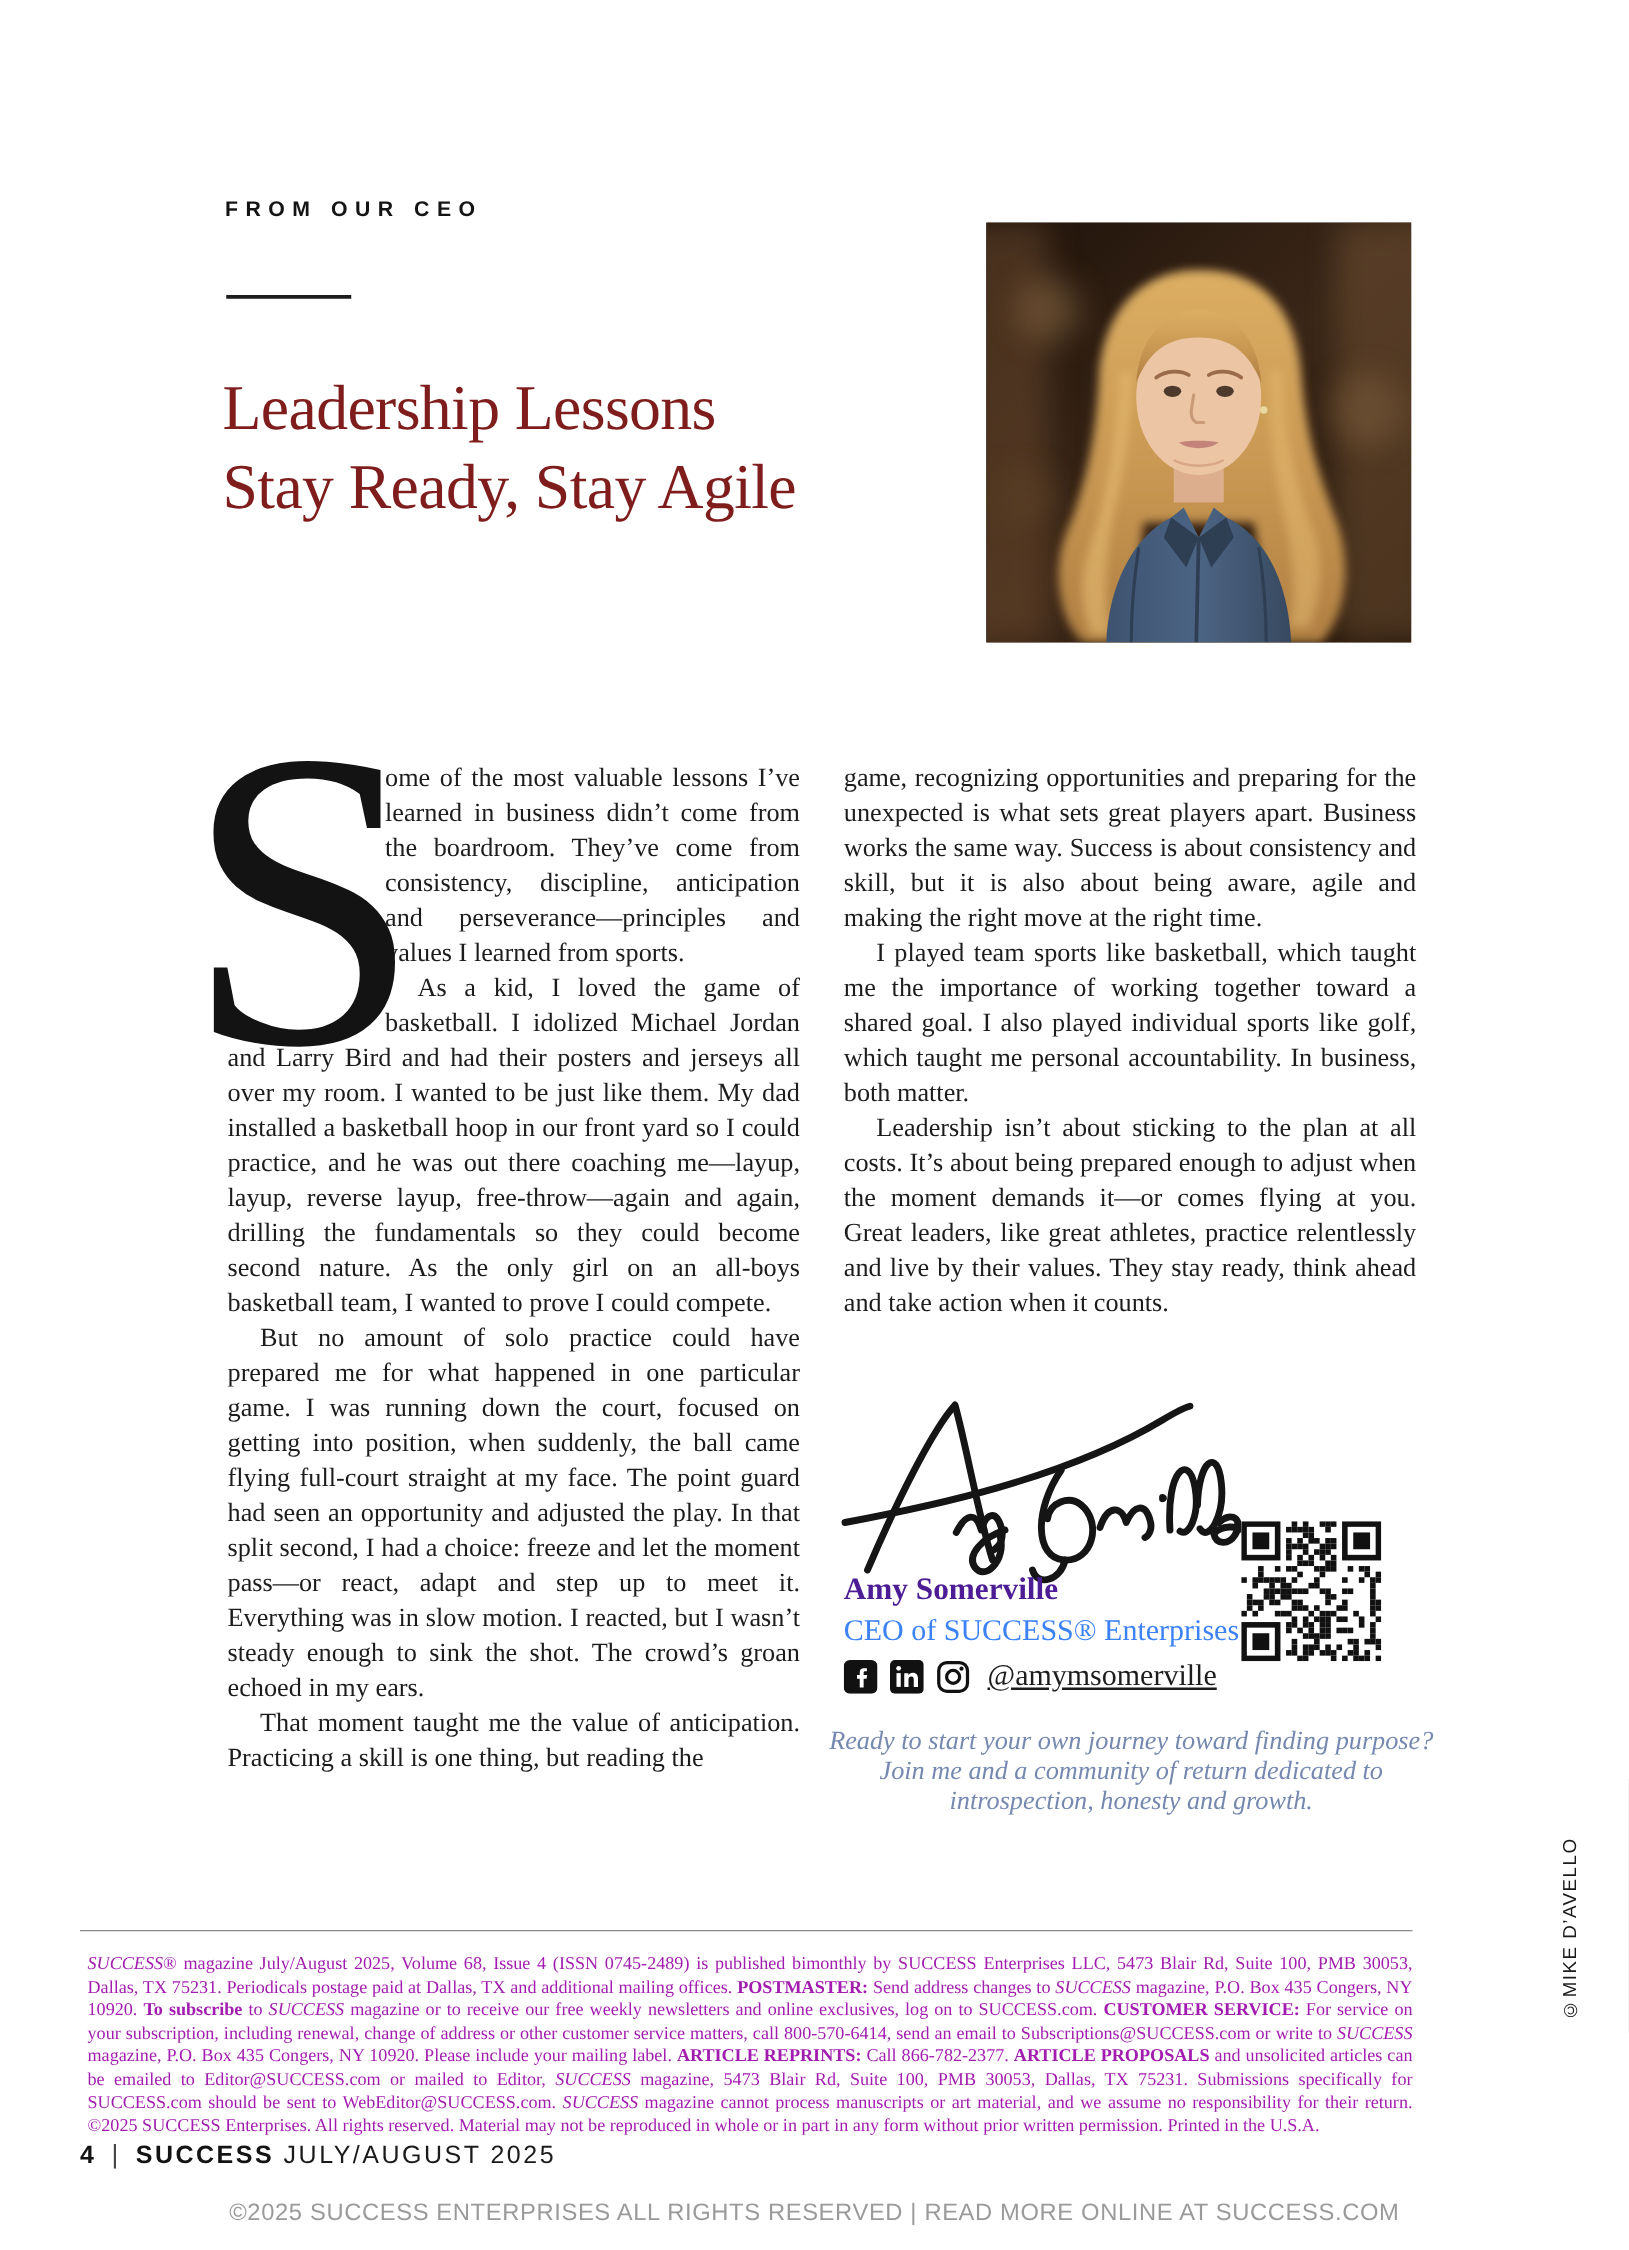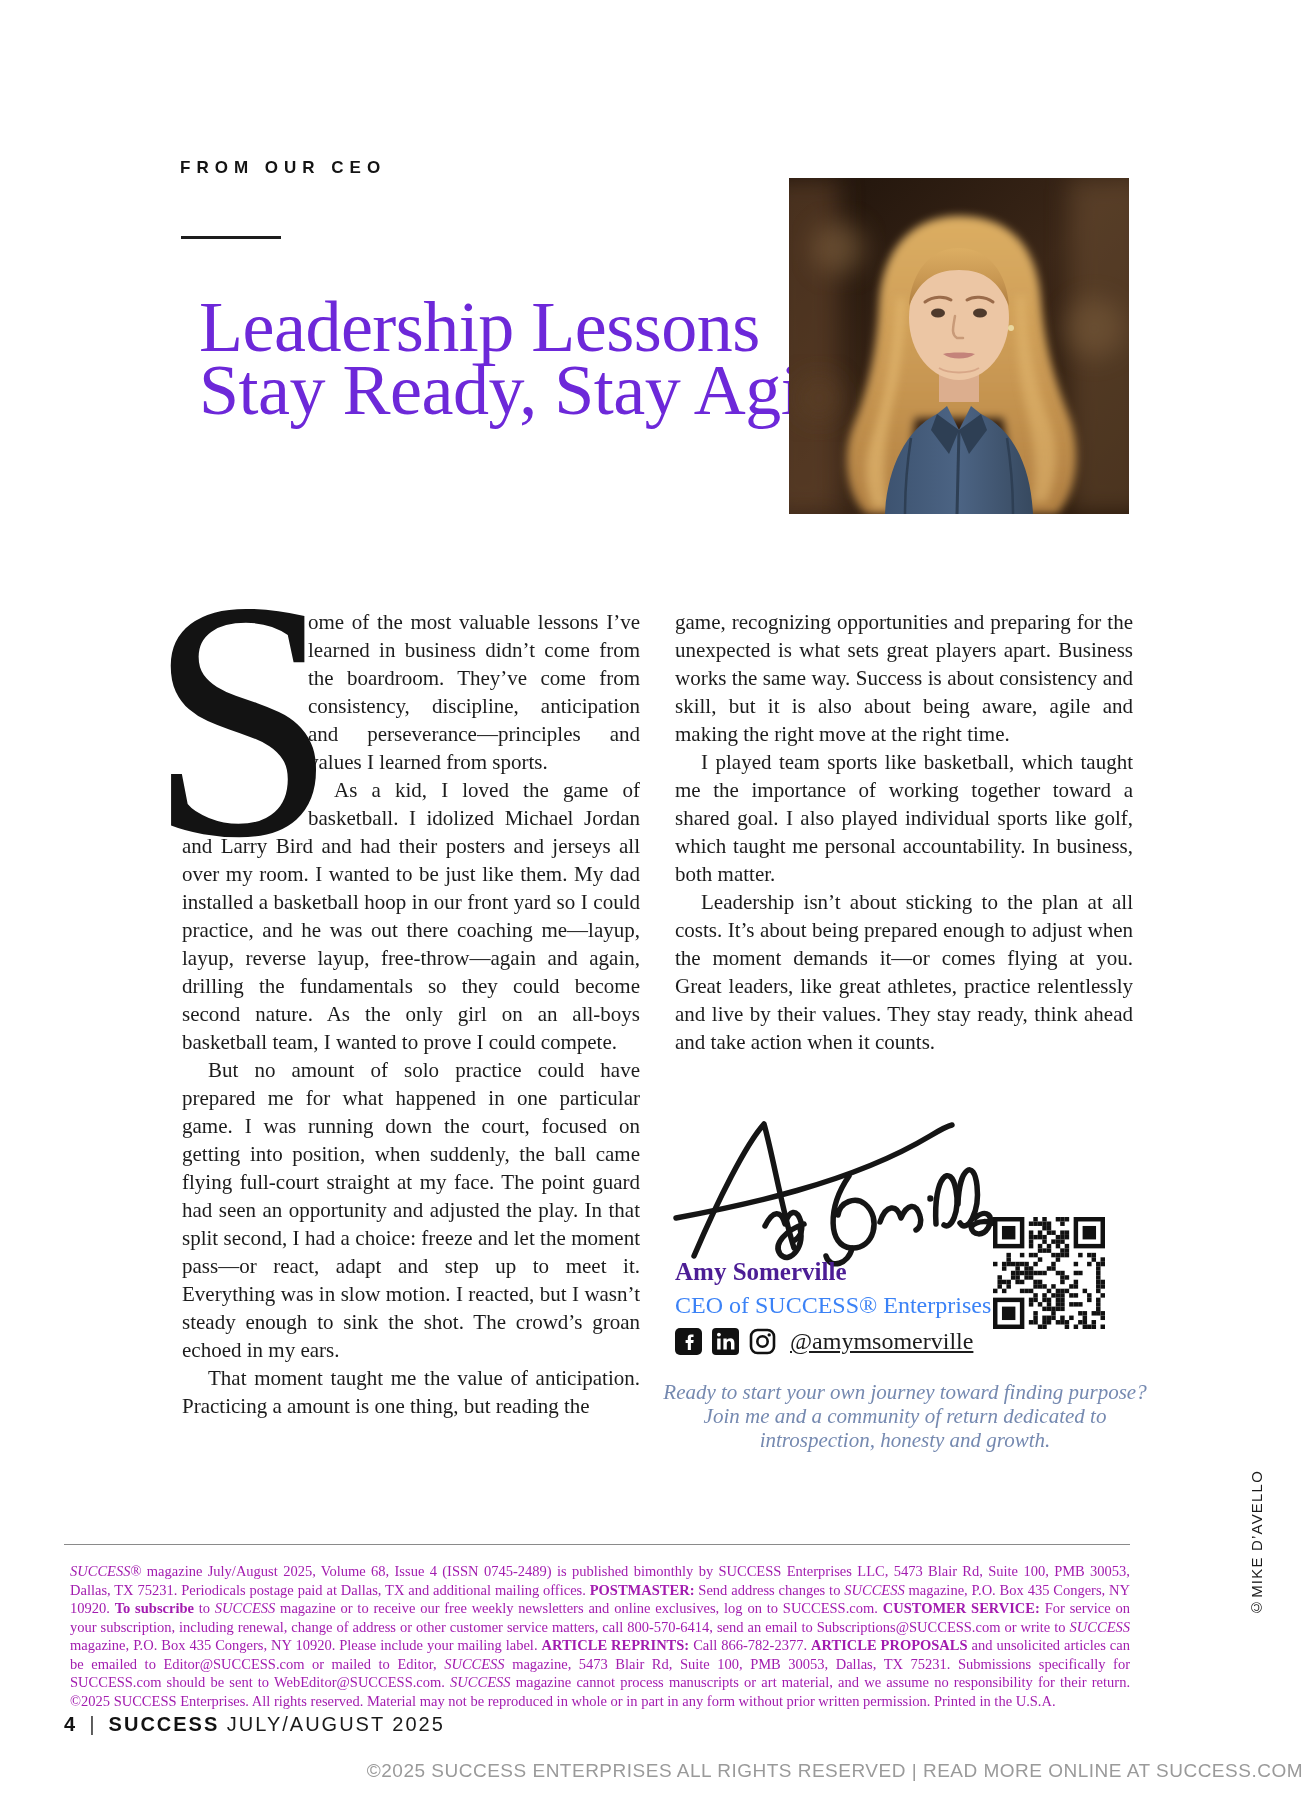--- a/index.html
+++ b/index.html
@@ -4,22 +4,22 @@
 <style>
   html,body{margin:0;padding:0;background:#e8e8e8;}
   .page{position:relative;width:1303px;height:1800px;background:#ffffff;margin:0 auto;overflow:hidden;
         font-family:"Liberation Serif","DejaVu Serif",serif;color:#1b1b1b;}
   .abs{position:absolute;}
 
   .kicker{left:180px;top:158px;font-family:"Liberation Sans",sans-serif;font-weight:700;
           font-size:17px;letter-spacing:6px;color:#141414;}
   .kicker-rule{left:181px;top:236px;width:100px;height:3px;background:#1d1d1d;}
 
-  .headline{left:178px;top:296px;width:640px;font-size:72px;line-height:63px;color:#6d28d9;
-            letter-spacing:-0.5px;margin-left:21px;}
+  .headline{left:178px;top:296px;width:640px;font-size:51px;line-height:63px;color:#7f1d1d;
+            letter-spacing:-0.5px;}
   .headline div{white-space:nowrap;}
 
   
   .photo{left:789px;top:178px;width:340px;height:336px;overflow:hidden;background:#2a1b10;}
   .photo svg{display:block;}
 
   .credit{left:1248px;top:1470px;height:240px;width:24px;}
   .credit span{display:inline-block;writing-mode:vertical-rl;transform:rotate(180deg);
       font-family:"Liberation Sans",sans-serif;font-size:15px;letter-spacing:1.2px;color:#1a1a1a;}
 
@@ -50,21 +50,21 @@
   .legal .b{font-weight:700;font-style:normal;}
   .legal .i{font-style:italic;}
 
   .folio{left:64px;top:1712px;font-family:"Liberation Sans",sans-serif;font-size:20px;
          letter-spacing:2px;color:#131313;display:flex;align-items:baseline;gap:12px;}
   .folio .num{font-weight:700;}
   .folio .bar{font-weight:300;color:#444;font-size:21px;}
   .folio .brand{font-weight:800;}
   .folio .issue{font-weight:400;color:#1a1a1a;}
 
-  .copyline{left:0;top:1760px;width:1303px;text-align:right;font-family:"Liberation Sans",sans-serif;
+  .copyline{left:0;top:1760px;width:1303px;text-align:center;font-family:"Liberation Sans",sans-serif;
             font-size:19px;letter-spacing:0.5px;color:#9a9a9a;}
 </style>
 </head>
 <body>
 
 <div class="page">
 
   <div class="abs kicker">FROM OUR CEO</div>
   <div class="abs kicker-rule"></div>
 
@@ -136,21 +136,21 @@
     <span>©MIKE D’AVELLO</span>
   </div>
 
   <div class="abs col col-left">
     <div class="dropfloat">
       <span class="dropglyph">S</span>
     </div>
     <p>ome of the most valuable lessons I’ve learned in business didn’t come from the boardroom. They’ve come from consistency, discipline, anticipation and perseverance—principles and values I learned from sports.</p>
     <p class="ind">As a kid, I loved the game of basketball. I idolized Michael Jordan and Larry Bird and had their posters and jerseys all over my room. I wanted to be just like them. My dad installed a basketball hoop in our front yard so I could practice, and he was out there coaching me—layup, layup, reverse layup, free-throw—again and again, drilling the fundamentals so they could become second nature. As the only girl on an all-boys basketball team, I wanted to prove I could compete.</p>
     <p class="ind">But no amount of solo practice could have prepared me for what happened in one particular game. I was running down the court, focused on getting into position, when suddenly, the ball came flying full-court straight at my face. The point guard had seen an opportunity and adjusted the play. In that split second, I had a choice: freeze and let the moment pass—or react, adapt and step up to meet it. Everything was in slow motion. I reacted, but I wasn’t steady enough to sink the shot. The crowd’s groan echoed in my ears.</p>
-    <p class="ind">That moment taught me the value of anticipation. Practicing a amount is one thing, but reading the</p>
+    <p class="ind">That moment taught me the value of anticipation. Practicing a skill is one thing, but reading the</p>
   </div>
 
   <div class="abs col col-right">
     <p>game, recognizing opportunities and preparing for the unexpected is what sets great players apart. Business works the same way. Success is about consistency and skill, but it is also about being aware, agile and making the right move at the right time.</p>
     <p class="ind">I played team sports like basketball, which taught me the importance of working together toward a shared goal. I also played individual sports like golf, which taught me personal accountability. In business, both matter.</p>
     <p class="ind">Leadership isn’t about sticking to the plan at all costs. It’s about being prepared enough to adjust when the moment demands it—or comes flying at you. Great leaders, like great athletes, practice relentlessly and live by their values. They stay ready, think ahead and take action when it counts.</p>
   </div>
 
   <div class="abs sig">
     <svg width="350" height="158" viewBox="0 0 350 158" xmlns="http://www.w3.org/2000/svg" fill="none" stroke="#151515" stroke-width="5.5" stroke-linecap="round" stroke-linejoin="round">

